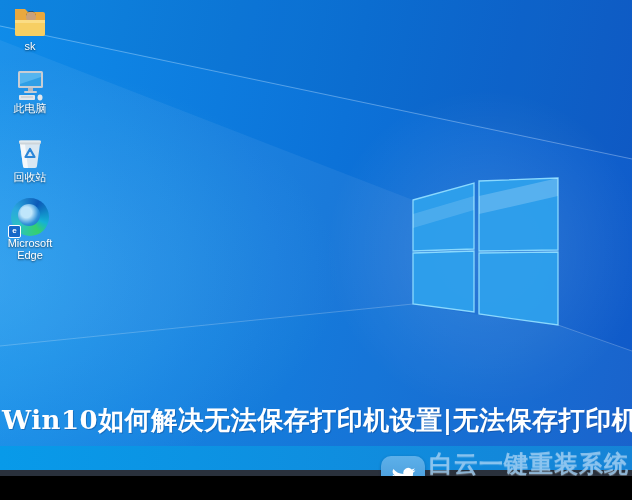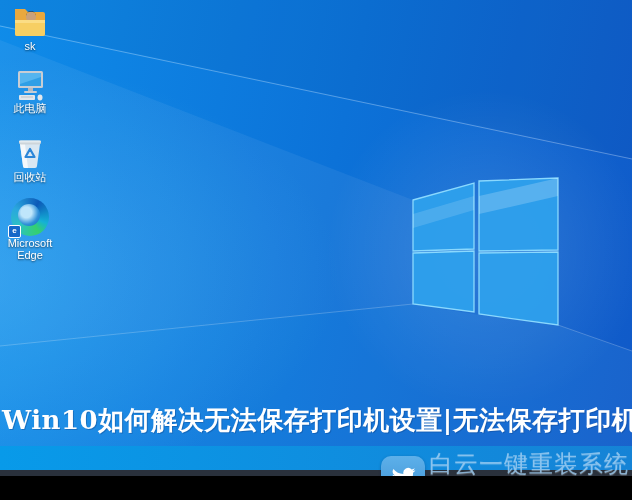--- a/index.html
+++ b/index.html
@@ -49,21 +49,21 @@
   .tray{position:absolute;right:2px;top:0;height:30px;display:flex;align-items:center;gap:7px;padding-right:4px;}
   .ime{font-size:11px;font-weight:bold;color:#fff;padding:0 1px;}
   .clock{color:#fff;font-size:9px;line-height:10px;text-align:right;min-width:46px;}
   .notif{position:relative;width:22px;height:22px;display:flex;align-items:center;justify-content:center;}
   .badge{position:absolute;left:-4px;bottom:0px;width:12px;height:12px;border-radius:50%;
     background:#1b212c;border:1px solid #fff;color:#fff;font-size:7.5px;line-height:12px;
     text-align:center;font-weight:bold;}
 
   
   .wm{position:absolute;pointer-events:none;z-index:6;}
-  .wm-brand{left:429px;top:450px;width:203px;font-size:24px;line-height:28px;font-weight:normal;
+  .wm-brand{left:429px;top:450px;width:203px;font-size:24px;line-height:28px;font-weight:bold;
     letter-spacing:1px;color:rgba(158,205,242,.78);white-space:nowrap;
     text-shadow:0 1px 1px rgba(255,255,255,.25);}
   .wm-url{left:430px;top:481px;width:200px;font-size:10.5px;letter-spacing:2.4px;
     color:rgba(255,255,255,.92);white-space:nowrap;font-family:Liberation Serif, serif;}
   .tw{position:absolute;left:381px;top:456px;width:44px;height:43px;border-radius:10px;z-index:6;
     background:linear-gradient(180deg,#5db0ea,#3f93d4);display:flex;align-items:center;justify-content:center;
     box-shadow:0 1px 3px rgba(0,30,70,.35);}
 </style>
 </head>
 <body>

